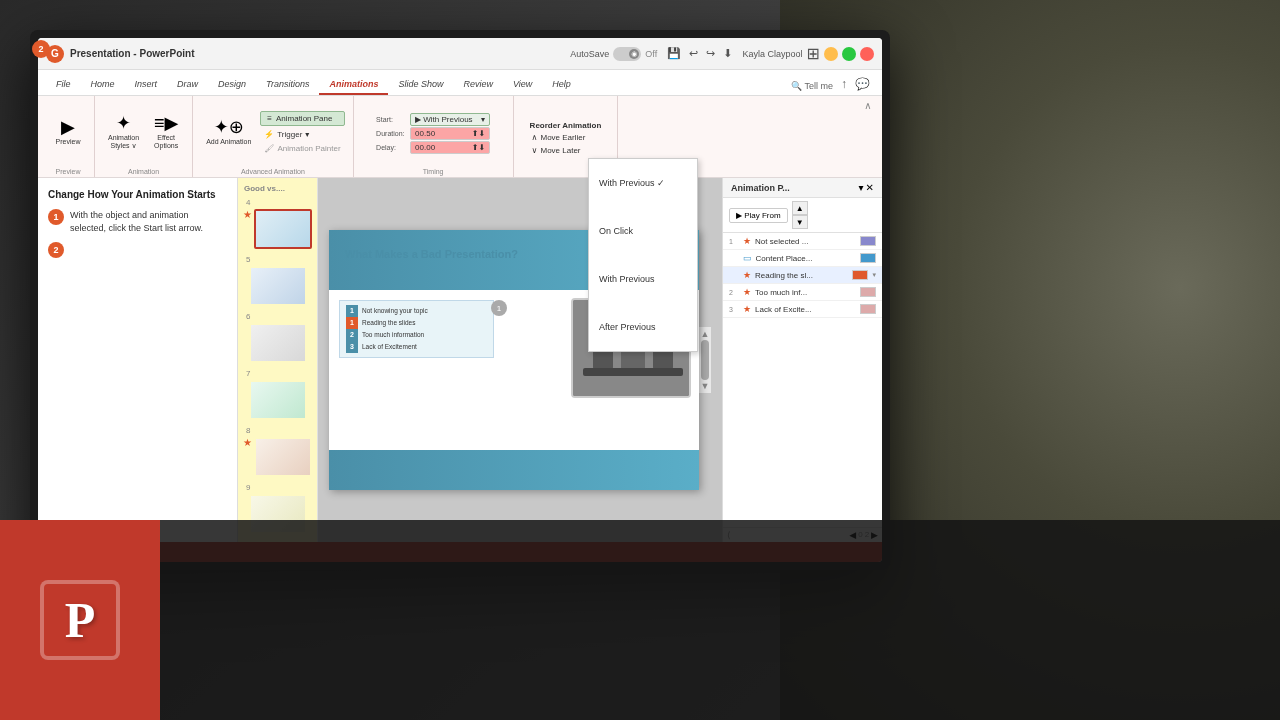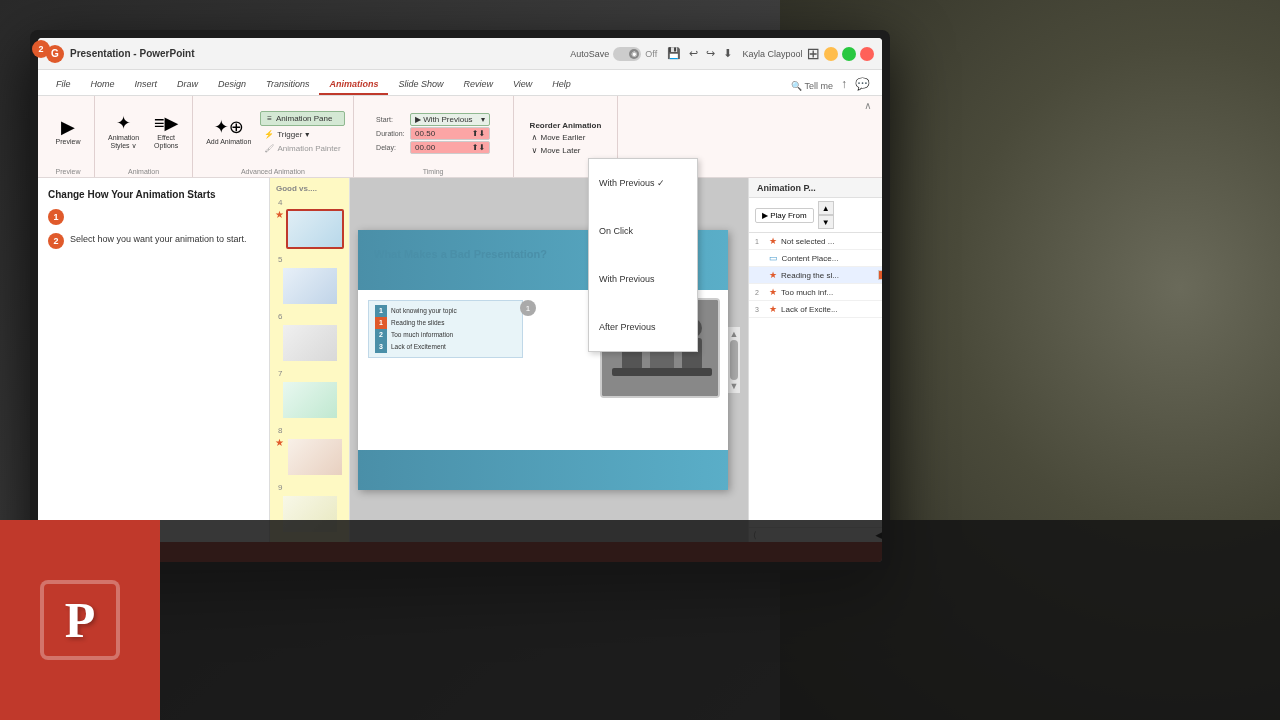--- a/index.html
+++ b/index.html
@@ -311,21 +311,21 @@
 
     
     .main-area {
       display: flex;
       flex: 1;
       overflow: hidden;
     }
 
     
     .tutorial-sidebar {
-      width: 232px;
+      width: 200px;
       background: #fff;
       border-right: 1px solid #ddd;
       padding: 10px;
       flex-shrink: 0;
       overflow-y: auto;
     }
 
     .tutorial-title {
       font-size: 10px;
       font-weight: 700;
@@ -944,24 +944,24 @@
         <div class="dropdown-item">With Previous</div>
         <div class="dropdown-item">After Previous</div>
       </div>
 
       <div class="main-area">
 
         <div class="tutorial-sidebar">
           <div class="tutorial-title">Change How Your Animation Starts</div>
           <div class="tutorial-step">
             <div class="step-badge">1</div>
+            <div class="step-text">With the object and animation selected, click the Start list arrow.</div>
           </div>
           <div class="tutorial-step">
             <div class="step-badge">2</div>
-            <div class="step-text">Select how you want your animation to start.</div>
           </div>
         </div>
 
         <div class="slide-panel">
 
           <div class="slide-thumbnails">
             <div style="font-size:8px;color:#888;padding:2px 6px;font-weight:600;">Good vs....</div>
 
             <div class="slide-thumb">
               <div class="slide-thumb-number">4</div>

